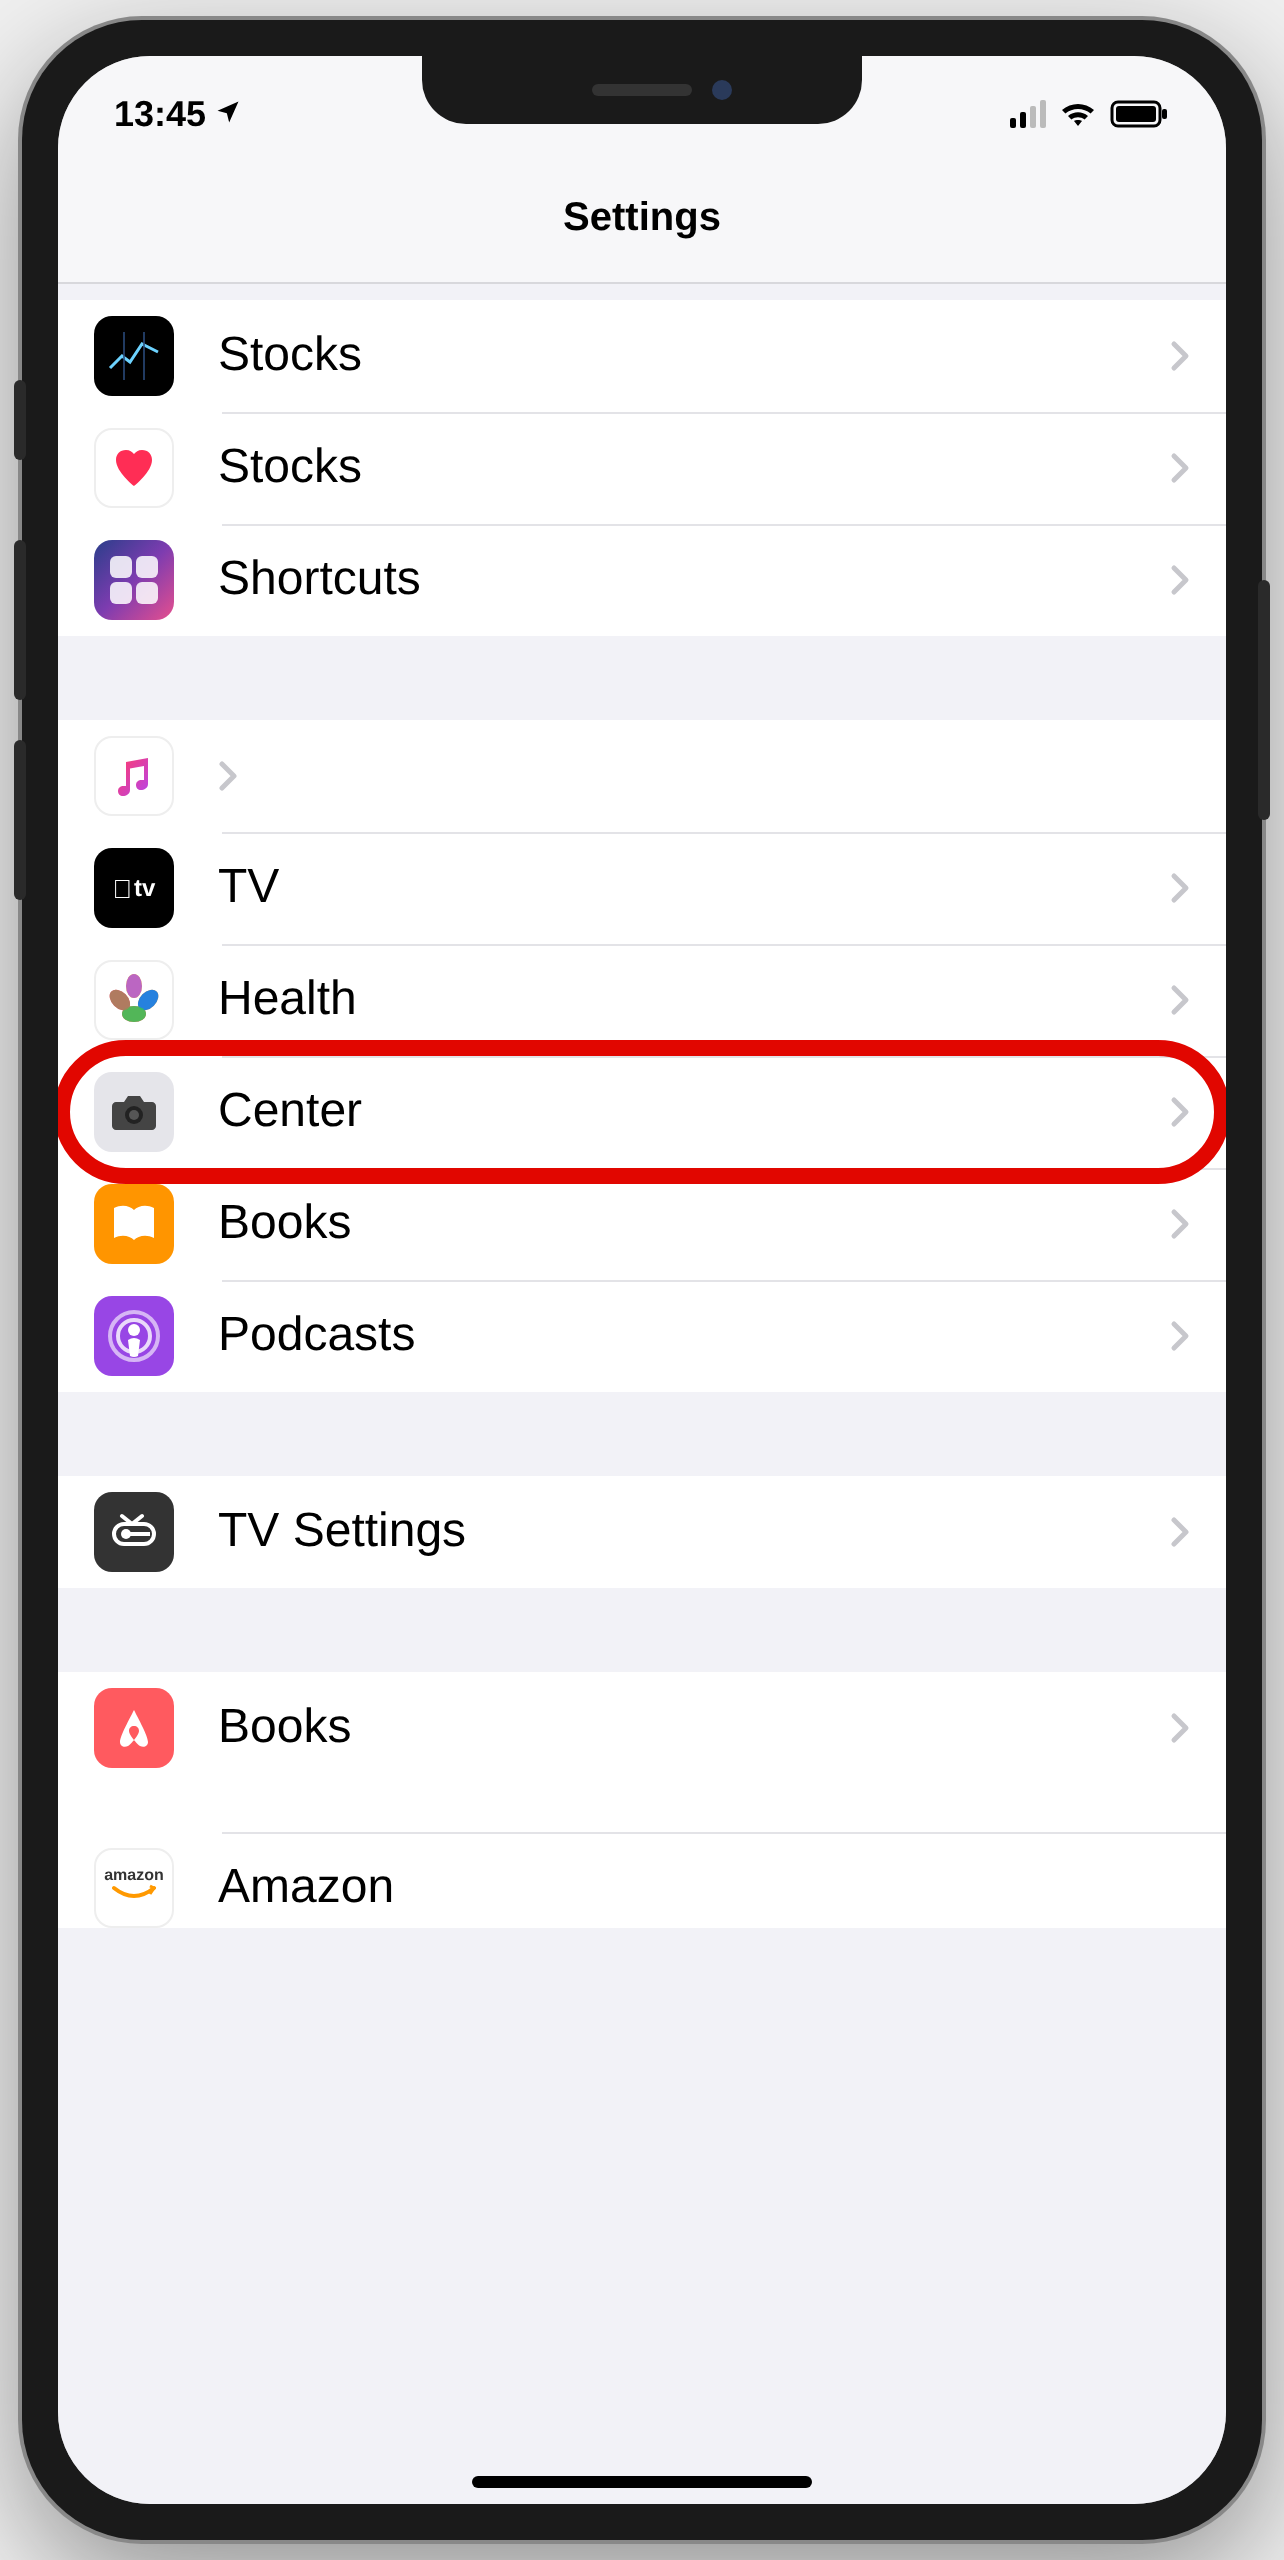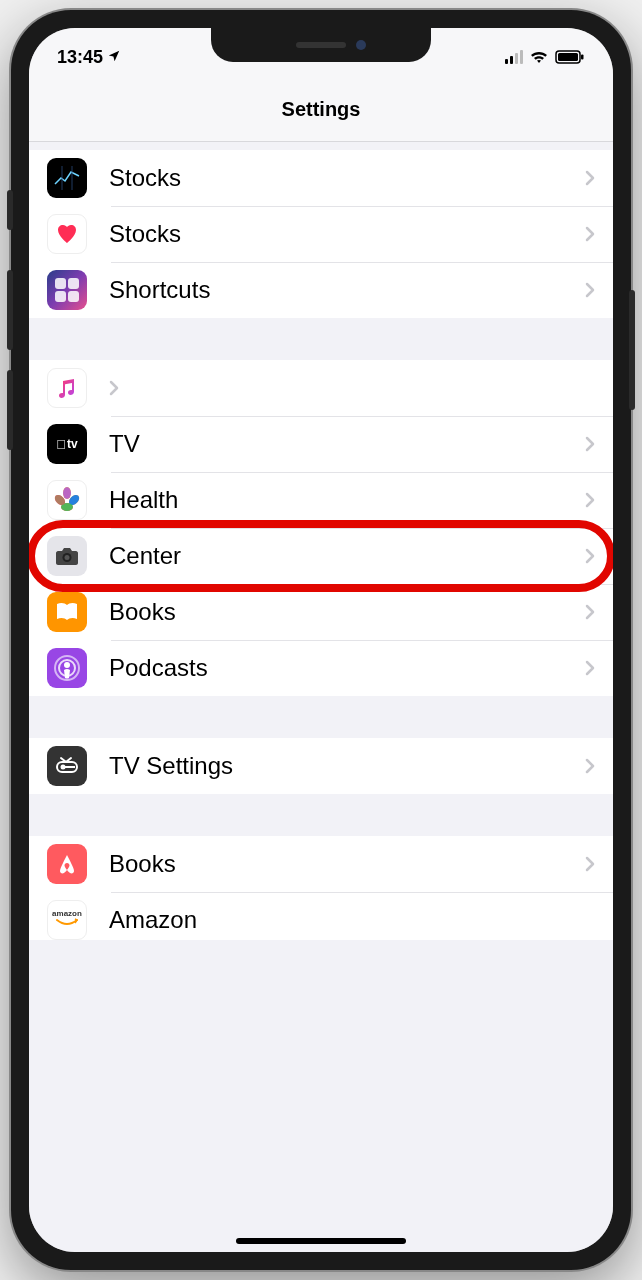--- a/index.html
+++ b/index.html
@@ -425,21 +425,21 @@
                 <path d="M13 4 C15 8 20 17 20 20 C20 22 18 23 16 22 C14.5 21 13 19 13 19 C13 19 11.5 21 10 22 C8 23 6 22 6 20 C6 17 11 8 13 4 Z M13 12 C11.5 12 10.5 13 10.5 14.5 C10.5 16 13 19 13 19 C13 19 15.5 16 15.5 14.5 C15.5 13 14.5 12 13 12 Z" fill="#fff"></path>
               </svg>
           </div>
           <span class="row-label">Books</span>
           <span class="chevron">
               <svg width="10" height="16" viewBox="0 0 10 16">
                 <path d="M2 2 L8 8 L2 14" fill="none" stroke="#c7c7cc" stroke-width="2.5" stroke-linecap="round" stroke-linejoin="round"></path>
               </svg>
             </span>
         </div>
-        <div class="row" style="min-height:40px;padding-bottom:0;">
+        <div class="row" style="min-height:40px;padding-bottom:0;margin-top:24px;">
           <div class="icon ic-amazon">
             <div style="text-align:center;line-height:1;">
               <div style="color:#333;">amazon</div>
               <svg width="24" height="10" viewBox="0 0 24 10">
                   <path d="M2 2 Q12 10 22 2" fill="none" stroke="#ff9900" stroke-width="2" stroke-linecap="round"></path>
                   <path d="M20 1 L22 2 L20 5" fill="none" stroke="#ff9900" stroke-width="1.5"></path>
                 </svg>
             </div>
           </div>
           <span class="row-label">Amazon</span>

